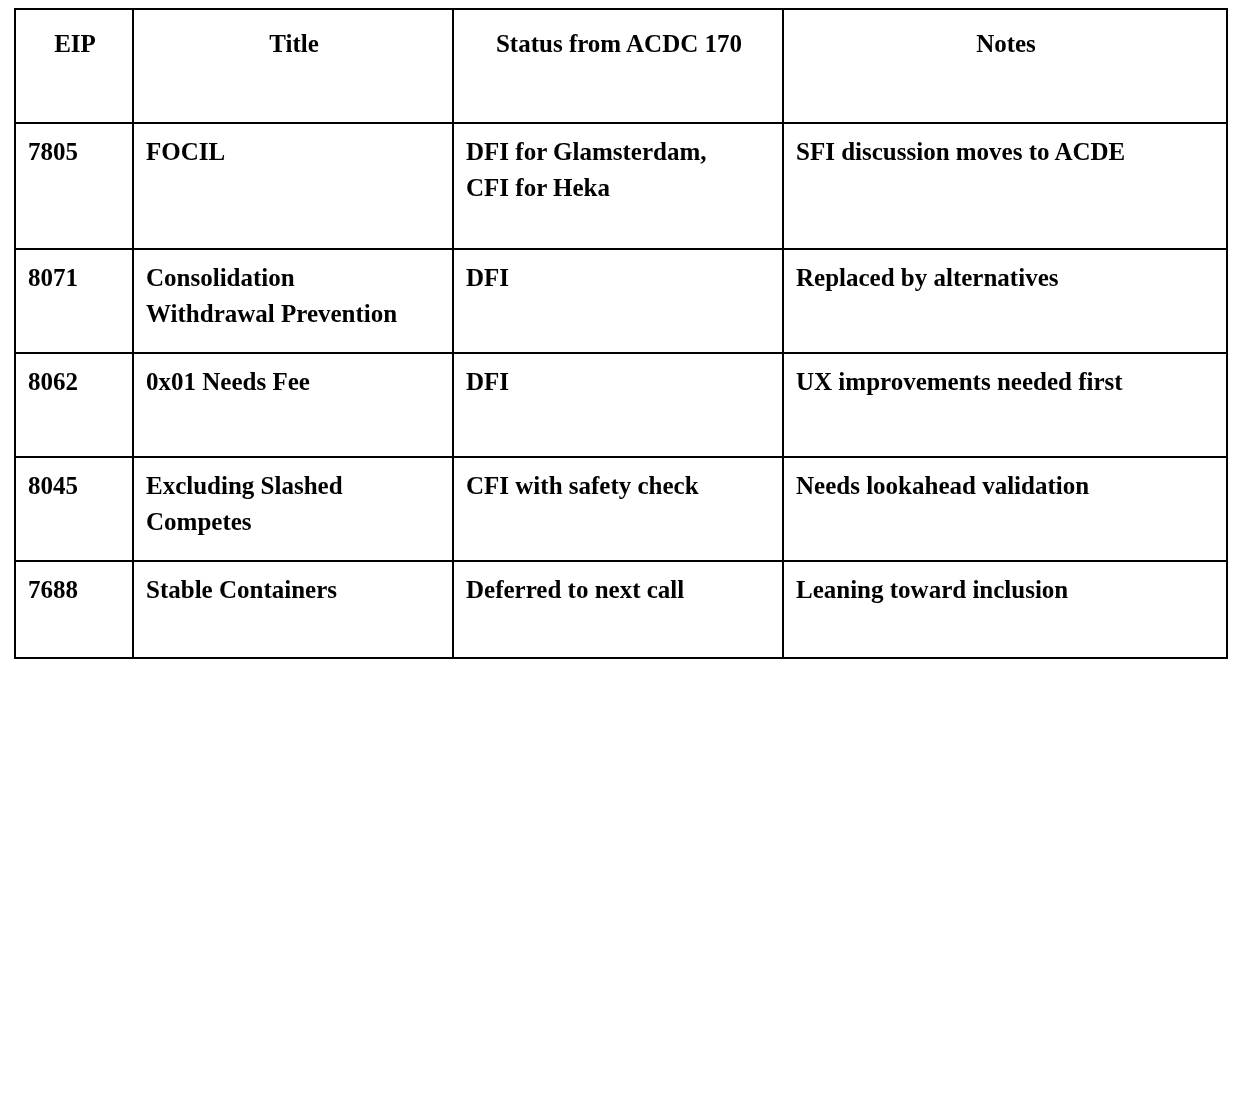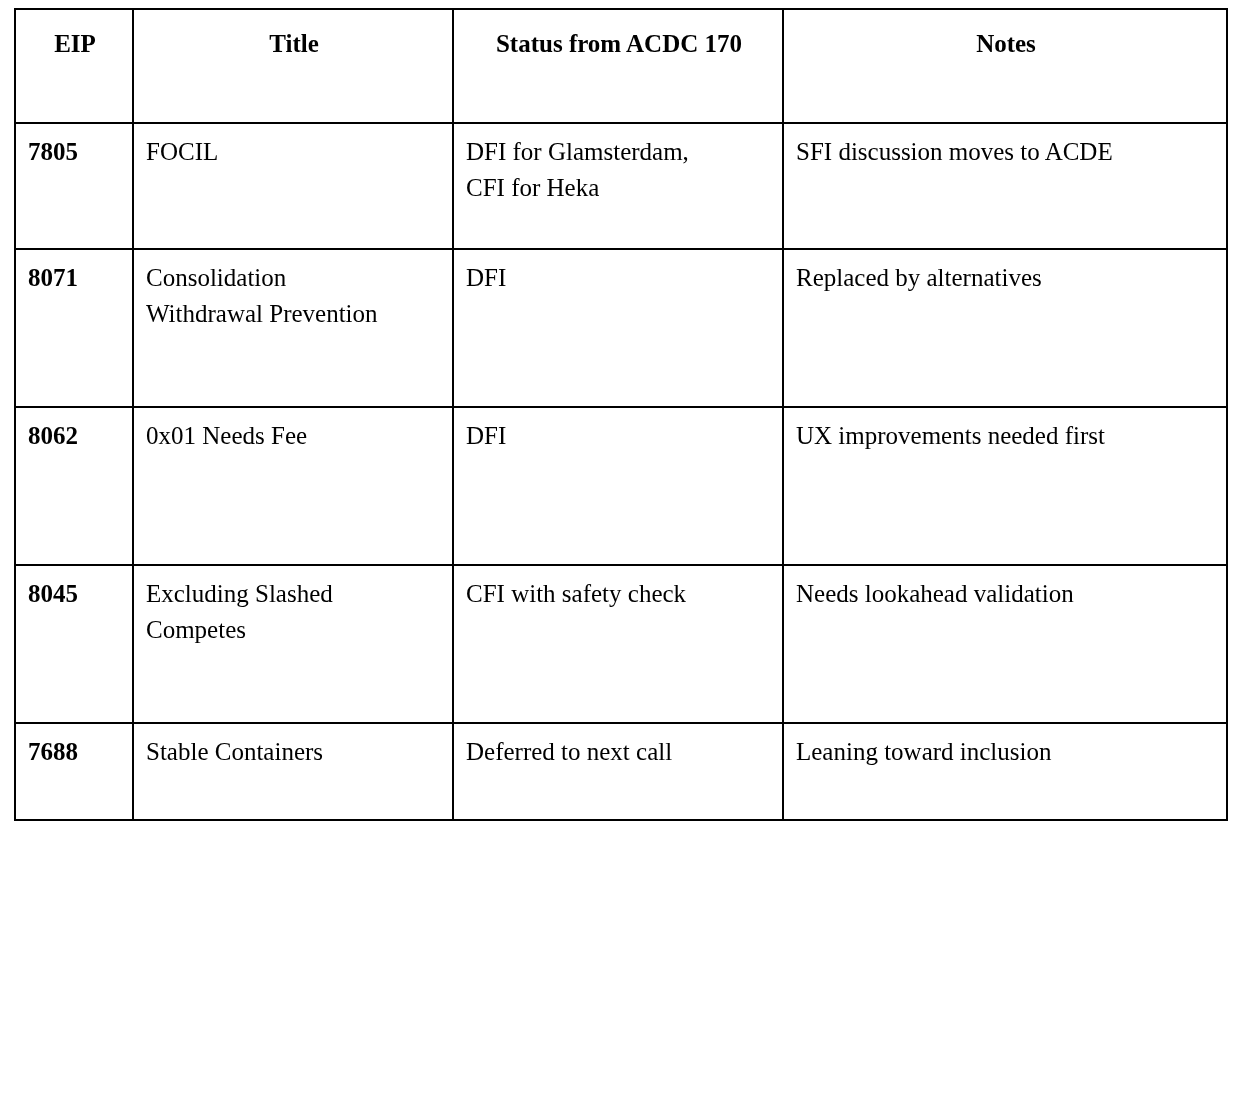--- a/index.html
+++ b/index.html
@@ -47,25 +47,25 @@
   col.col-status { width: 330px; }
   col.col-notes  { width: 444px; }
 
   td.cell-eip {
     font-weight: bold;
     padding-left: 16px;
   }
   td.cell-title,
   td.cell-status,
   td.cell-notes {
-    font-weight: normal;
+    font-weight: bold;
     margin-top: 36px;
   }
   tr.data-row {
-    height: 158px;
+    height: 104px;
   }
   tr.row-0 { height: 126px; }
   tr.row-6 { height: 97px; border-radius: 22px; }
   .cell-text {
     display: block;
     white-space: pre-line;
   }
 </style>
 </head>
 <body>

